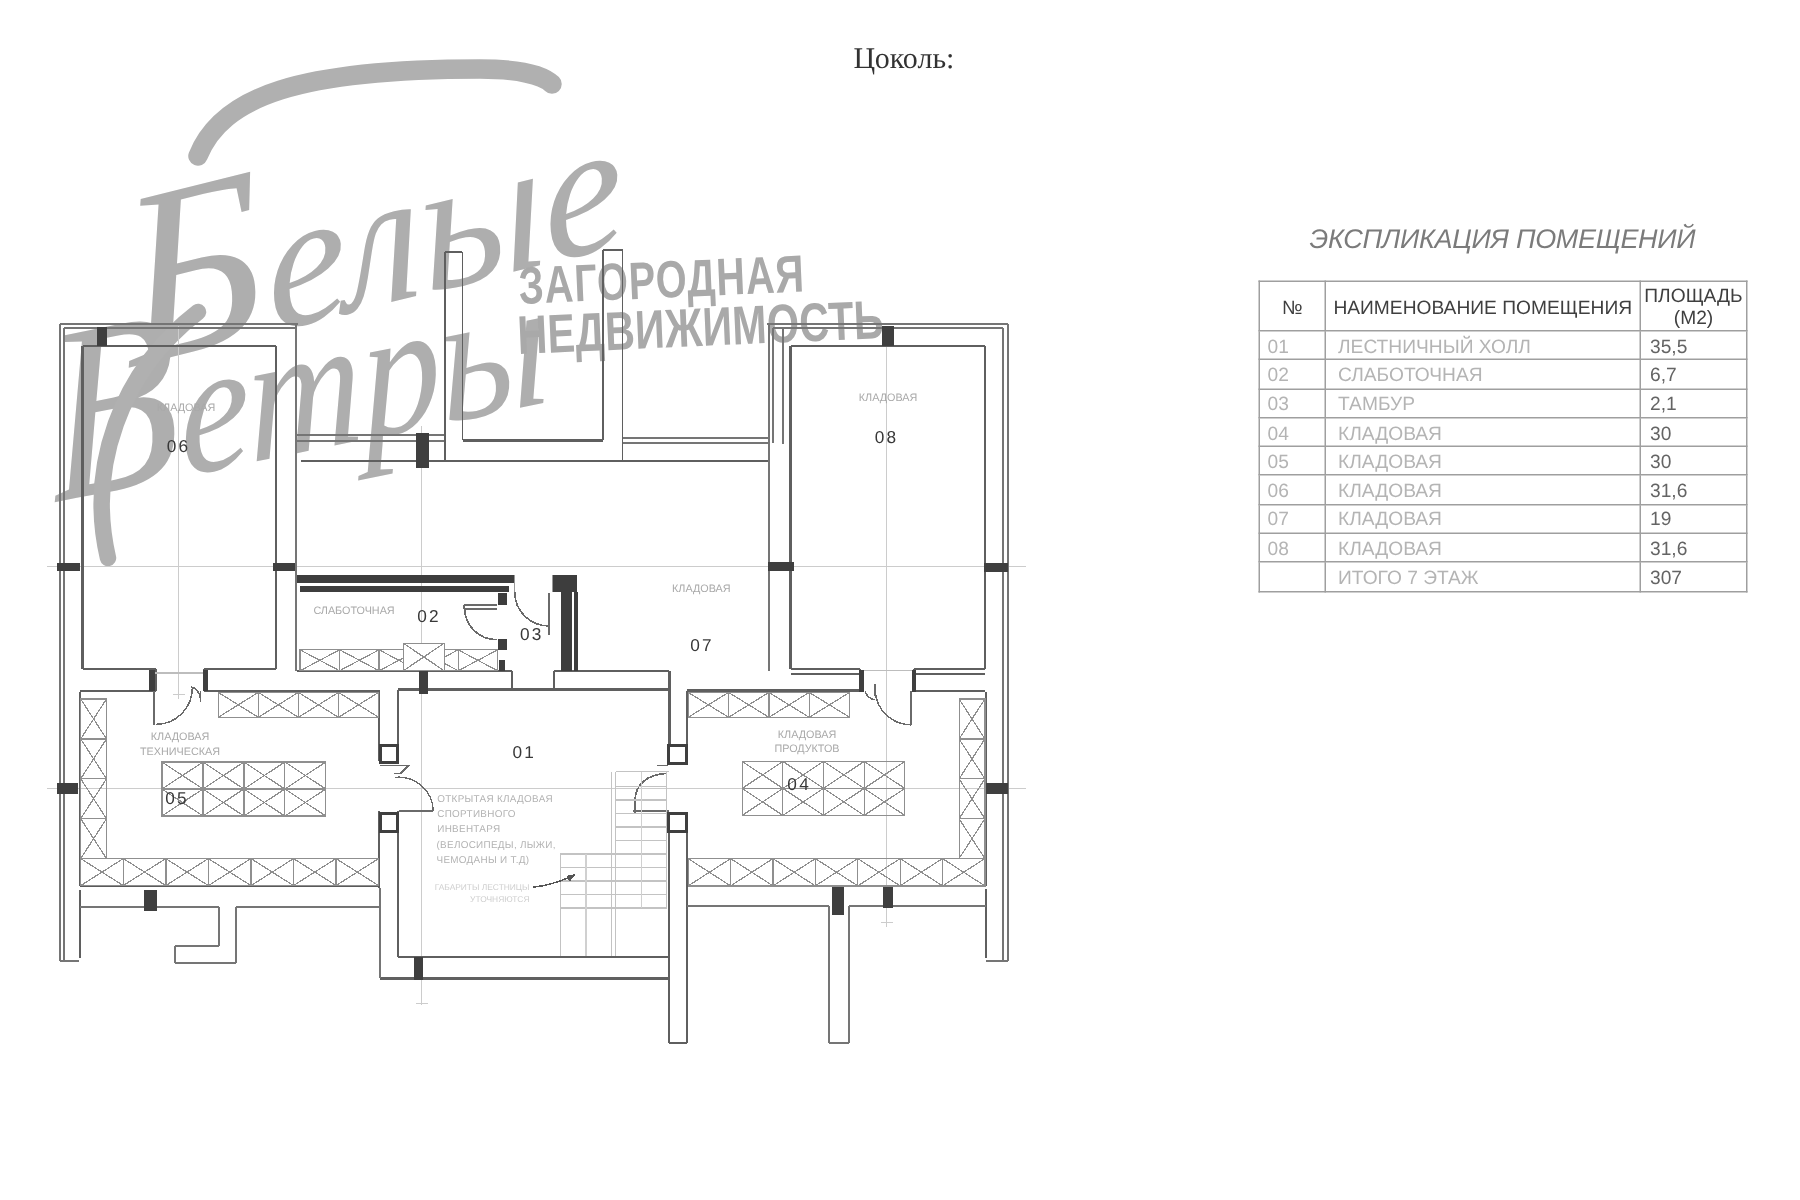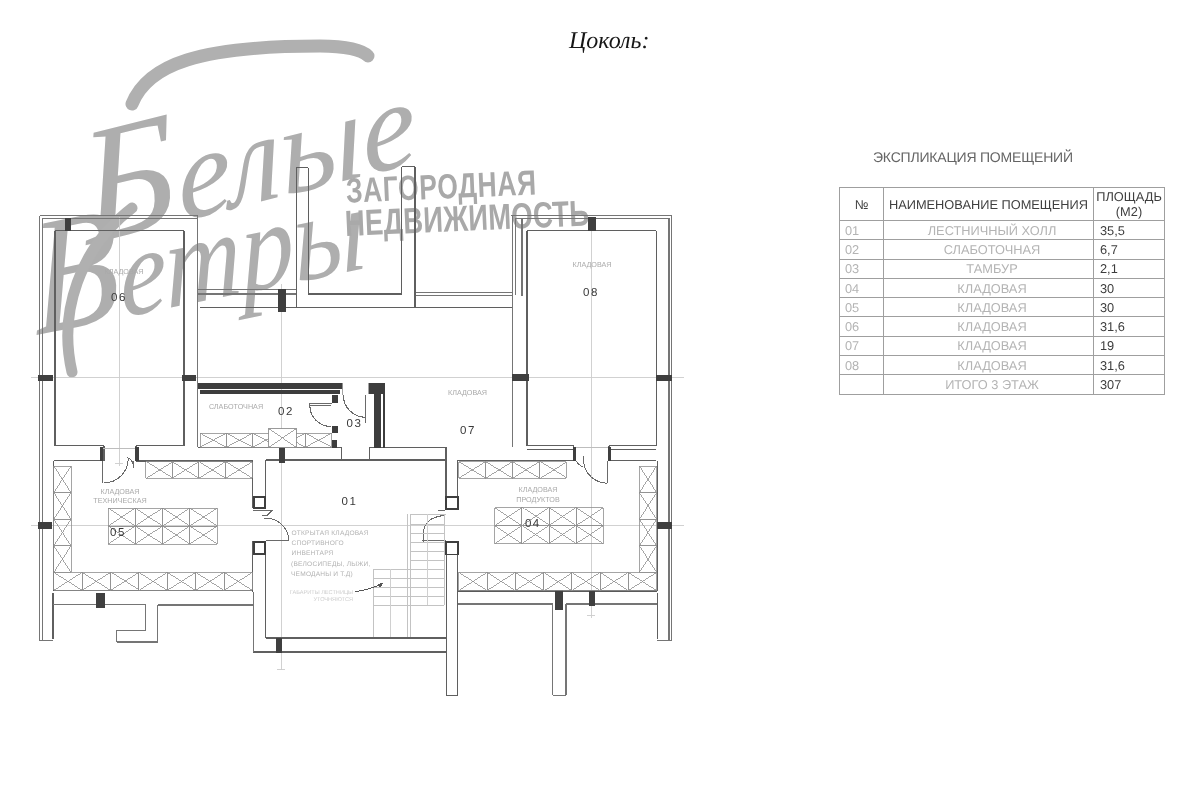--- a/index.html
+++ b/index.html
@@ -2,28 +2,28 @@
 <html><head>
 <meta charset="utf-8">
 <style>
   html,body{margin:0;padding:0;background:#fff;}
   *{-webkit-font-smoothing:antialiased;text-rendering:geometricPrecision;}
   #page{position:relative;width:1200px;height:800px;overflow:hidden;background:#fff;filter:grayscale(1);
         font-family:"Liberation Sans", sans-serif;-webkit-font-smoothing:antialiased;}
   .wm{position:absolute;color:#aeaeae;font-family:"Liberation Serif", serif;font-style:italic;}
   .wmsans{position:absolute;color:#a9a9a9;font-weight:bold;font-family:"Liberation Sans",sans-serif;}
   #title{position:absolute;left:569px;top:28px;font-family:"Liberation Serif",serif;
-         font-style:italic;font-size:24px;color:#0f172a;}
-  #tbltitle{position:absolute;left:873px;top:149px;font-size:14px;color:#15803d;letter-spacing:-0.2px;}
+         font-size:20px;color:#7f1d1d;}
+  #tbltitle{position:absolute;left:873px;top:149px;font-size:18px;color:#3b82f6;letter-spacing:-0.2px;font-style:italic;}
   table.expl{position:absolute;left:839px;top:187px;border-collapse:collapse;table-layout:fixed;}
   table.expl td{border:1px solid #9f9f9f;font-size:12.8px;overflow:hidden;white-space:nowrap;}
   td.hdr{color:#3f3f3f;text-align:center;vertical-align:middle;}
   td.num{color:#b4b4b4;padding-left:5px;}
-  td.nam{color:#b4b4b4;padding-left:8px;text-align:center;}
-  td.ar{color:#b91c1c;padding-left:6px;}
+  td.nam{color:#b4b4b4;padding-left:8px;}
+  td.ar{color:#15803d;padding-left:6px;}
 </style>
 </head>
 <body>
 <div id="page">
 
   <div class="wm" id="wm1" style="left:72px;top:96px;font-size:124px;transform:rotate(-14deg) skewX(-8deg);transform-origin:left top;"><span style="font-size:1.32em;">Б</span>елые</div>
 
   <div class="wm" id="wm2" style="left:26px;top:184px;font-size:122px;transform:rotate(-11.5deg) skewX(-8deg) scaleX(0.88);transform-origin:left top;"><span style="font-size:1.35em;">В</span>етры</div>
 
   <svg width="420" height="420" viewBox="0 0 420 420" style="position:absolute;left:0;top:0;" fill="none">
@@ -434,19 +434,19 @@
           <td class="nam">КЛАДОВАЯ</td>
           <td class="ar">19</td>
         </tr>
     <tr style="height:19.3px">
           <td class="num">08</td>
           <td class="nam">КЛАДОВАЯ</td>
           <td class="ar">31,6</td>
         </tr>
     <tr style="height:19.3px">
           <td class="num"></td>
-          <td class="nam">ИТОГО 3 ЭТАЖ</td>
+          <td class="nam">ИТОГО 7 ЭТАЖ</td>
           <td class="ar">307</td>
         </tr>
   </tbody>
     </table>
 
 </div>
 
 </body></html>

